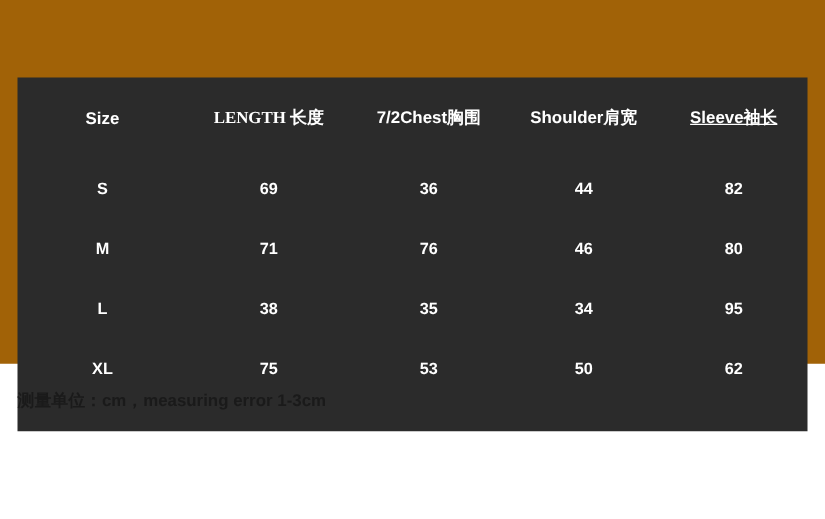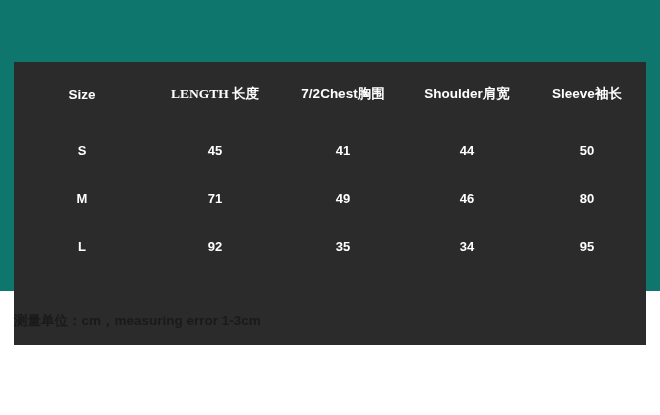--- a/index.html
+++ b/index.html
@@ -12,21 +12,21 @@
     background: #ffffff;
     font-family: "Liberation Sans", sans-serif;
     overflow: hidden;
   }
   .size-chart {
     position: absolute;
     left: 0;
     top: 0;
     width: 660px;
     height: 291px;
-    background: #0f766e;
+    background: #a16207;
   }
   .chart-panel {
     position: absolute;
     left: 14px;
     top: 62px;
     width: 632px;
     height: 283px;
     background: #2b2b2b;
   }
   table.size-table {
@@ -48,21 +48,21 @@
   }
   table.size-table td {
     height: 48px;
     vertical-align: middle;
     font-size: 13px;
   }
   .col-size   { width: 136px; }
   .col-length { width: 130px; font-family: Liberation Serif, serif; }
   .col-chest  { width: 126px; }
   .col-shoulder { width: 122px; }
-  .col-sleeve { width: 118px; }
+  .col-sleeve { width: 118px; text-decoration: underline; }
   .note {
     position: absolute;
     left: 14px;
     top: 312px;
     color: #1a1a1a;
     font-size: 13.5px;
     font-weight: bold;
     font-family: "Liberation Sans", sans-serif;
     white-space: nowrap;
   }
@@ -79,38 +79,45 @@
           <th class="col-size">Size</th>
           <th class="col-length">LENGTH 长度</th>
           <th class="col-chest">7/2Chest胸围</th>
           <th class="col-shoulder">Shoulder肩宽</th>
           <th class="col-sleeve">Sleeve袖长</th>
         </tr>
       </thead>
       <tbody>
         <tr>
           <td>S</td>
-          <td>45</td>
-          <td>41</td>
+          <td>69</td>
+          <td>36</td>
           <td>44</td>
-          <td>50</td>
+          <td>82</td>
         </tr>
         <tr>
           <td>M</td>
           <td>71</td>
-          <td>49</td>
+          <td>76</td>
           <td>46</td>
           <td>80</td>
         </tr>
         <tr>
           <td>L</td>
-          <td>92</td>
+          <td>38</td>
           <td>35</td>
           <td>34</td>
           <td>95</td>
+        </tr>
+        <tr>
+          <td>XL</td>
+          <td>75</td>
+          <td>53</td>
+          <td>50</td>
+          <td>62</td>
         </tr>
       </tbody>
     </table>
   </div>
 
   <div class="note">测量单位：cm，measuring error 1-3cm</div>
 
 </div>
 
 </body></html>

